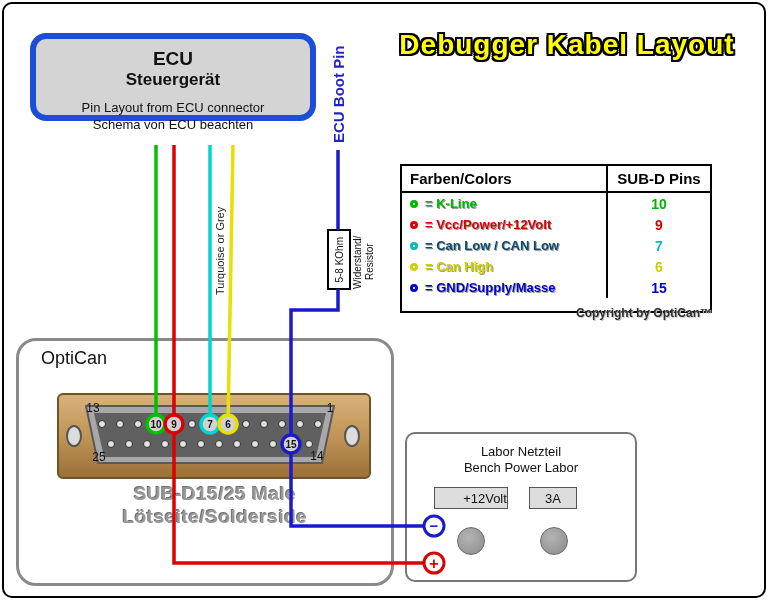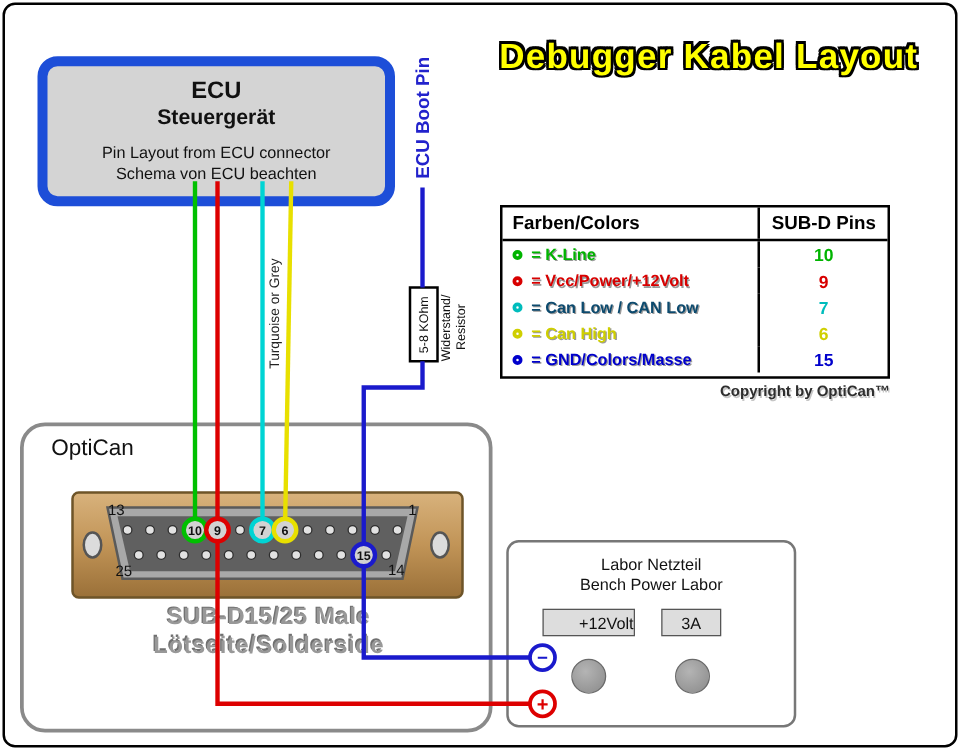--- a/index.html
+++ b/index.html
@@ -1,23 +1,23 @@
 <!DOCTYPE html>
 <html><head>
 <meta charset="utf-8">
 <style>
   * { margin:0; padding:0; box-sizing:border-box; }
   body { font-family:"Liberation Sans", sans-serif; background:#ffffff; }
   .stage { position:relative; width:768px; height:600px; background:#fff; overflow:hidden; }
   .frame { position:absolute; inset:2px; border:2px solid #000; border-radius:10px; }
 
   
-  .ecu-box { position:absolute; left:30px; top:33px; width:286px; height:120px;
-             background:#d4d4d4; border:8px solid #1d4ed8; border-radius:16px;
-             text-align:center; padding-top:9px;margin-top:12px; }
+  .ecu-box { position:absolute; left:30px; top:33px; width:286px; height:88px;
+             background:#d4d4d4; border:6px solid #1d4ed8; border-radius:16px;
+             text-align:center; padding-top:9px; }
   .ecu-t1 { font-size:19px; font-weight:bold; color:#111; }
   .ecu-t2 { font-size:17px; font-weight:bold; color:#111; margin-bottom:9px; }
   .ecu-n  { font-size:13px; color:#111; line-height:17px; }
 
   
   .title { position:absolute; left:378px; top:27px; width:378px; text-align:center;
            font-weight:bold; font-size:28px; line-height:36px; letter-spacing:1px;
            color:#ffff00;
            text-shadow:-2px -2px 0 #000, 2px -2px 0 #000, -2px 2px 0 #000, 2px 2px 0 #000,
                        -2px 0 0 #000, 2px 0 0 #000, 0 -2px 0 #000, 0 2px 0 #000; }
@@ -26,21 +26,21 @@
   .vtext { position:absolute; writing-mode:vertical-rl; transform:rotate(180deg); text-align:center; }
   .boot-label { left:330px; top:36px; height:116px; width:18px; color:#2222cc; font-weight:bold; font-size:15px; }
   .turquoise-label { left:214px; top:194px; height:114px; width:16px; font-size:11px; color:#222; }
   .resistor { position:absolute; left:327px; top:229px; width:24px; height:61px; background:#fff;
               border:2px solid #000; display:flex; align-items:center; justify-content:center; }
   .resistor-text { writing-mode:vertical-rl; transform:rotate(180deg); font-size:10px; color:#111; }
   .widerstand-label { left:352px; top:224px; height:76px; width:26px; font-size:10px; color:#111; line-height:12px; }
   .widerstand-label span { display:block; }
 
   
-  .legend { position:absolute; left:400px; top:164px; width:312px; border:2px solid #000; background:#fff; padding-bottom:3px; }
+  .legend { position:absolute; left:400px; top:164px; width:312px; border:2px solid #000; background:#fff; padding-bottom:13px; }
   .lrow { display:flex; align-items:stretch; height:21px; }
   .lhead { height:27px; border-bottom:2px solid #000; font-weight:bold; font-size:15px; }
   .lcell-left { flex:1; display:flex; align-items:center; gap:7px; padding-left:8px; }
   .lcell-right { width:104px; border-left:2px solid #000; display:flex; align-items:center; justify-content:center; }
   .dot { width:8px; height:8px; border-radius:50%; border:3px solid #000; background:#fff; flex:none; }
   .llabel { font-size:13px; font-weight:bold; text-shadow:1px 1px 0 #9a9a9a; }
   .lpin { font-size:14px; font-weight:bold; }
   .copyright { position:absolute; left:540px; top:306px; width:172px; text-align:right;
                font-size:12px; font-weight:bold; color:#2e2e2e; text-shadow:1px 1px 0 #c6c6c6; }
 
@@ -133,21 +133,21 @@
         <span class="dot" style="border-color: rgb(207, 207, 0);"></span>
         <span class="llabel" style="color: rgb(207, 207, 0);">= Can High</span>
       </div>
       <div class="lcell-right">
           <span class="lpin" style="color: rgb(207, 207, 0);">6</span>
         </div>
     </div>
     <div class="lrow">
       <div class="lcell-left">
         <span class="dot" style="border-color: rgb(0, 0, 204);"></span>
-        <span class="llabel" style="color: rgb(0, 0, 204);">= GND/Colors/Masse</span>
+        <span class="llabel" style="color: rgb(0, 0, 204);">= GND/Supply/Masse</span>
       </div>
       <div class="lcell-right">
           <span class="lpin" style="color: rgb(0, 0, 204);">15</span>
         </div>
     </div>
   </div>
   <div class="copyright">Copyright by OptiCan™</div>
 
   <div class="optican-box">
     <div class="optican-label">OptiCan</div>

